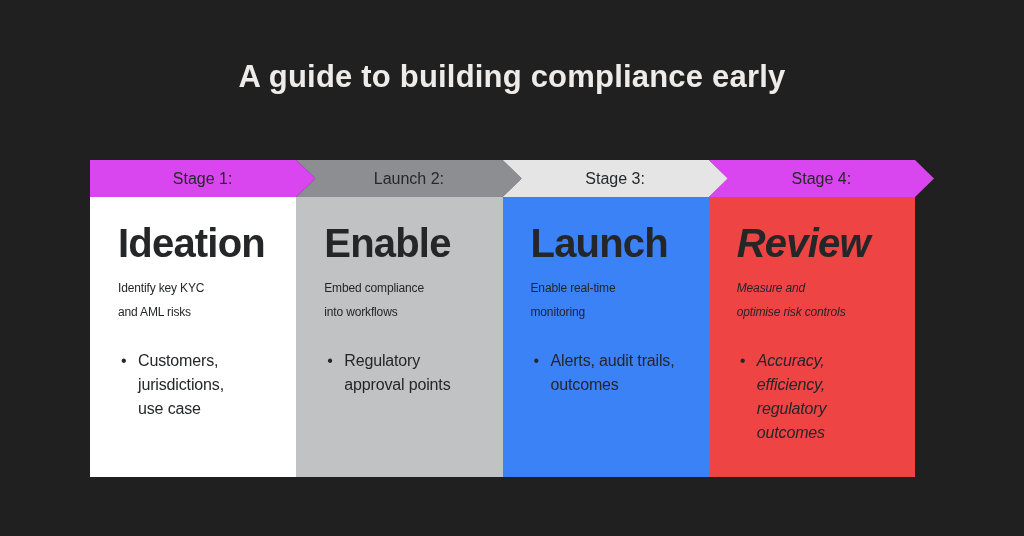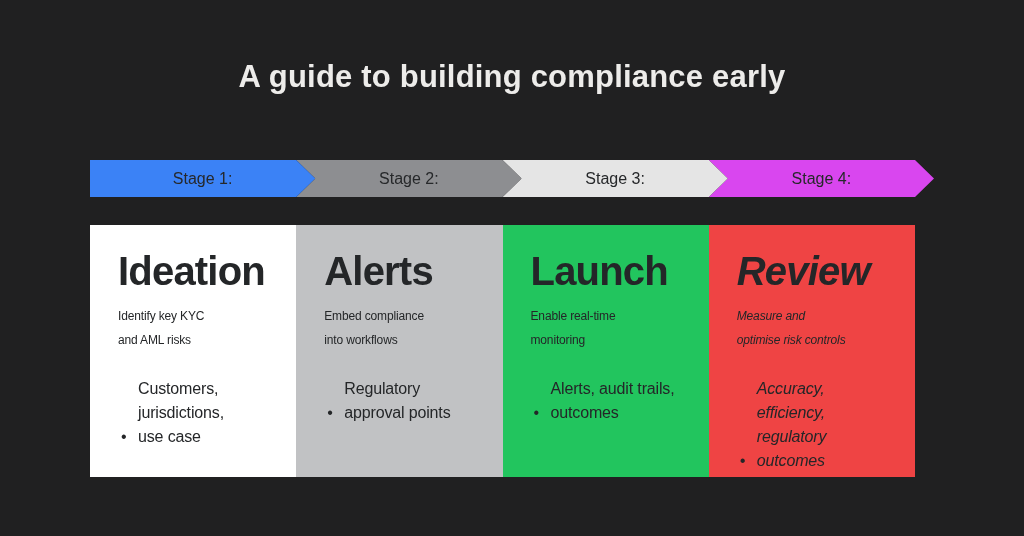--- a/index.html
+++ b/index.html
@@ -54,21 +54,20 @@
   .chev-3 { z-index: 1; }
   .cols {
     display: flex;
     height: 280px;
   }
   .col {
     flex: 1 1 25%;
     padding: 0 8px 0 28px;
     color: #242628;
     overflow: hidden;
-    margin-top: 28px;
   }
   .col h2 {
     margin-top: 25px;
     font-size: 40px;
     font-weight: bold;
     line-height: 42px;
     letter-spacing: -0.8px;
   }
   .col .desc {
     margin-top: 12px;
@@ -76,43 +75,43 @@
     line-height: 24px;
     letter-spacing: -0.15px;
     white-space: pre-line;
   }
   .bullets {
     margin-top: 25px;
     font-size: 16px;
     line-height: 24px;
     letter-spacing: -0.15px;
   }
-  .bullet-item { display: flex; align-items: flex-end; }
+  .bullet-item { display: flex; }
   .bullet-item::before {
     content: "\2022";
     flex: 0 0 17px;
     padding-left: 3px;
   }
   .bullet-item span { white-space: pre-line; }
 </style>
 </head>
 <body>
 
 <div class="page" style="background-color: rgb(32, 32, 33);">
 
   <h1 class="title" style="color: rgb(237, 236, 234);">A guide to building compliance early</h1>
 
   <div class="diagram">
 
     <div class="headers">
-      <div class="chev chev-0" style="background-color: #3b82f6;">
+      <div class="chev chev-0" style="background-color: #d946ef;">
         <span>Stage 1:</span>
       </div>
       <div class="chev chev-1" style="background-color: rgb(141, 142, 145);">
-        <span>Stage 2:</span>
+        <span>Launch 2:</span>
       </div>
       <div class="chev chev-2" style="background-color: #e5e5e5;">
         <span>Stage 3:</span>
       </div>
       <div class="chev chev-3" style="background-color: #d946ef;">
         <span>Stage 4:</span>
       </div>
     </div>
 
     <div class="cols">
@@ -124,32 +123,32 @@
         <div class="bullets">
           <div class="bullet-item">
             <span>Customers,
 jurisdictions,
 use case</span>
           </div>
         </div>
       </div>
 
       <div class="col" style="background-color: rgb(193, 194, 196);">
-        <h2>Alerts</h2>
+        <h2>Enable</h2>
         <p class="desc">Embed compliance
 into workflows</p>
         <div class="bullets">
           <div class="bullet-item">
             <span>Regulatory
 approval points</span>
           </div>
         </div>
       </div>
 
-      <div class="col" style="background-color: #22c55e;">
+      <div class="col" style="background-color: #3b82f6;">
         <h2>Launch</h2>
         <p class="desc">Enable real-time
 monitoring</p>
         <div class="bullets">
           <div class="bullet-item">
             <span>Alerts, audit trails,
 outcomes</span>
           </div>
         </div>
       </div>

